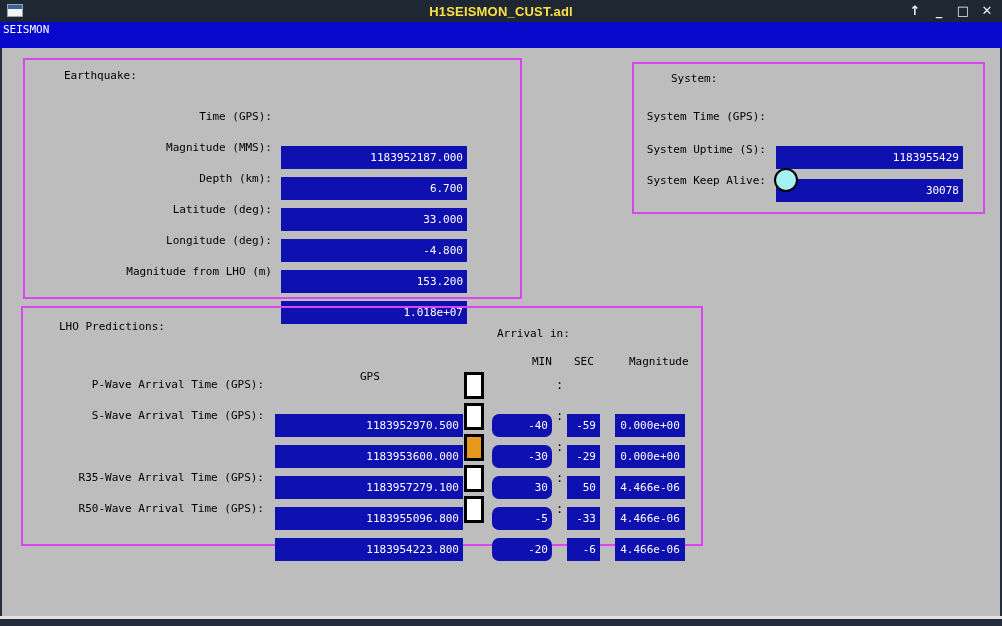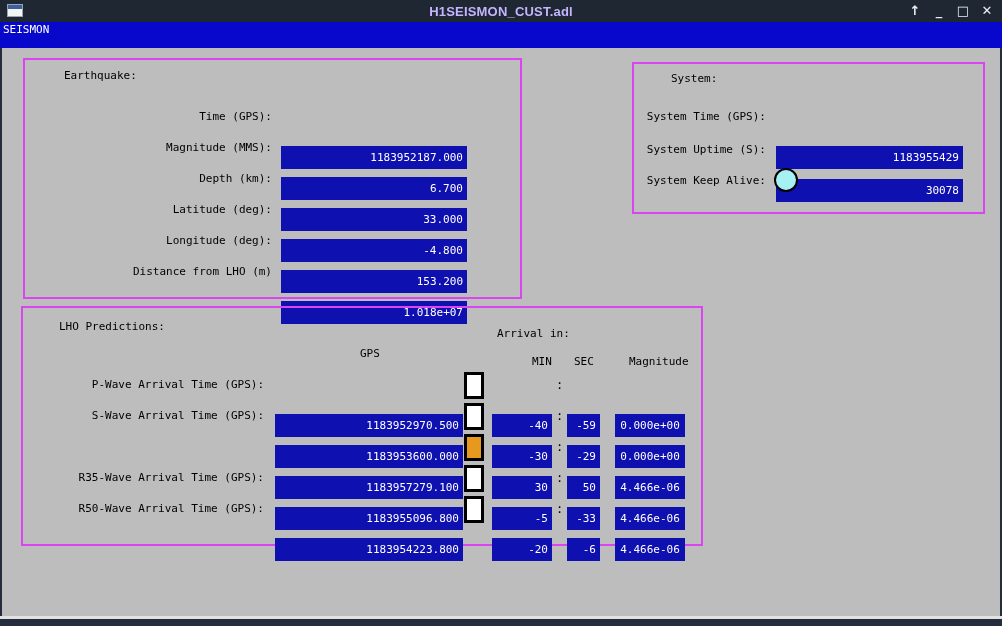--- a/index.html
+++ b/index.html
@@ -15,21 +15,21 @@
     display:flex;align-items:center;
   }
   .win-icon{
     position:absolute;left:7px;top:4px;width:16px;height:13px;
     background:#f2f4f6;border:1px solid #9aa4b0;box-sizing:border-box;
   }
   .win-icon::before{
     content:"";position:absolute;left:0;top:0;right:0;height:4px;background:#3c5f9e;
   }
   .title-text{
-    width:100%;text-align:center;color:#c4b5fd;font:bold 13px "Liberation Sans",sans-serif;
+    width:100%;text-align:center;color:#fde047;font:bold 13px "Liberation Sans",sans-serif;
     letter-spacing:.2px;
   }
   .controls{
     position:absolute;right:8px;top:0;height:22px;display:flex;align-items:center;gap:10px;
   }
   .ctrl{
     color:#e9edf2;font:bold 13px "DejaVu Sans",sans-serif;width:14px;text-align:center;
     cursor:default;line-height:22px;
   }
   
@@ -68,21 +68,21 @@
   .sys-label{left:0;width:132px;}
   .sys-field{left:142px;width:187px;}
   .keepalive{
     position:absolute;left:140px;top:104px;width:24px;height:24px;border-radius:50%;
     background:var(--keep-alive-cyan,#a5f1f3);border:2px solid #000;box-sizing:border-box;
   }
   
   .lho-panel{left:21px;top:306px;width:682px;height:240px;}
   .lho-label{left:0;width:241px;}
   .lho-gps{left:252px;width:188px;}
-  .lho-min{left:469px;width:60px;}
+  .lho-min{left:469px;width:60px;border-radius:7px;}
   .lho-sec{left:544px;width:33px;}
   .lho-vel{left:592px;width:70px;text-align:center;padding-right:0;}
   .colon{
     position:absolute;left:529px;top:0;width:15px;height:23px;text-align:center;
     font-size:12px;color:#000;line-height:22px;
   }
   .ind{
     position:absolute;left:441px;top:-2px;width:20px;height:27px;
     background:#fff;border:3px solid #000;box-sizing:border-box;
   }
@@ -125,21 +125,21 @@
     </div>
     <div class="row" style="top:139px">
       <span class="label eq-label">Latitude (deg):</span>
       <div class="field eq-field">-4.800</div>
     </div>
     <div class="row" style="top:170px">
       <span class="label eq-label">Longitude (deg):</span>
       <div class="field eq-field">153.200</div>
     </div>
     <div class="row" style="top:201px">
-      <span class="label eq-label">Distance from LHO (m)</span>
+      <span class="label eq-label">Magnitude from LHO (m)</span>
       <div class="field eq-field">1.018e+07</div>
     </div>
   </div>
 
   <div class="panel sys-panel">
     <span class="panel-title" style="left:37px;top:9px;">System:</span>
 
     <div class="row" style="top:42px">
       <span class="label sys-label">System Time (GPS):</span>
       <div class="field sys-field">1183955429</div>
@@ -151,21 +151,21 @@
     <div class="row" style="top:106px">
       <span class="label sys-label">System Keep Alive:</span>
     </div>
     <div class="keepalive"></div>
   </div>
 
   <div class="panel lho-panel">
     <span class="panel-title" style="left:36px;top:13px;">LHO Predictions:</span>
     <span class="hdr" style="left:474px;top:20px;">Arrival in:</span>
 
-    <span class="hdr" style="left:337px;top:40px;">GPS</span>
+    <span class="hdr" style="left:337px;top:63px;">GPS</span>
     <span class="hdr" style="left:509px;top:48px;">MIN</span>
     <span class="hdr" style="left:551px;top:48px;">SEC</span>
     <span class="hdr" style="left:606px;top:48px;">Magnitude</span>
 
     <div class="row" style="top:66px">
       <span class="label lho-label">P-Wave Arrival Time (GPS):</span>
       <div class="field lho-gps">1183952970.500</div>
       <div class="ind" data-state="white"></div>
       <div class="field lho-min">-40</div>
       <span class="colon">:</span>

